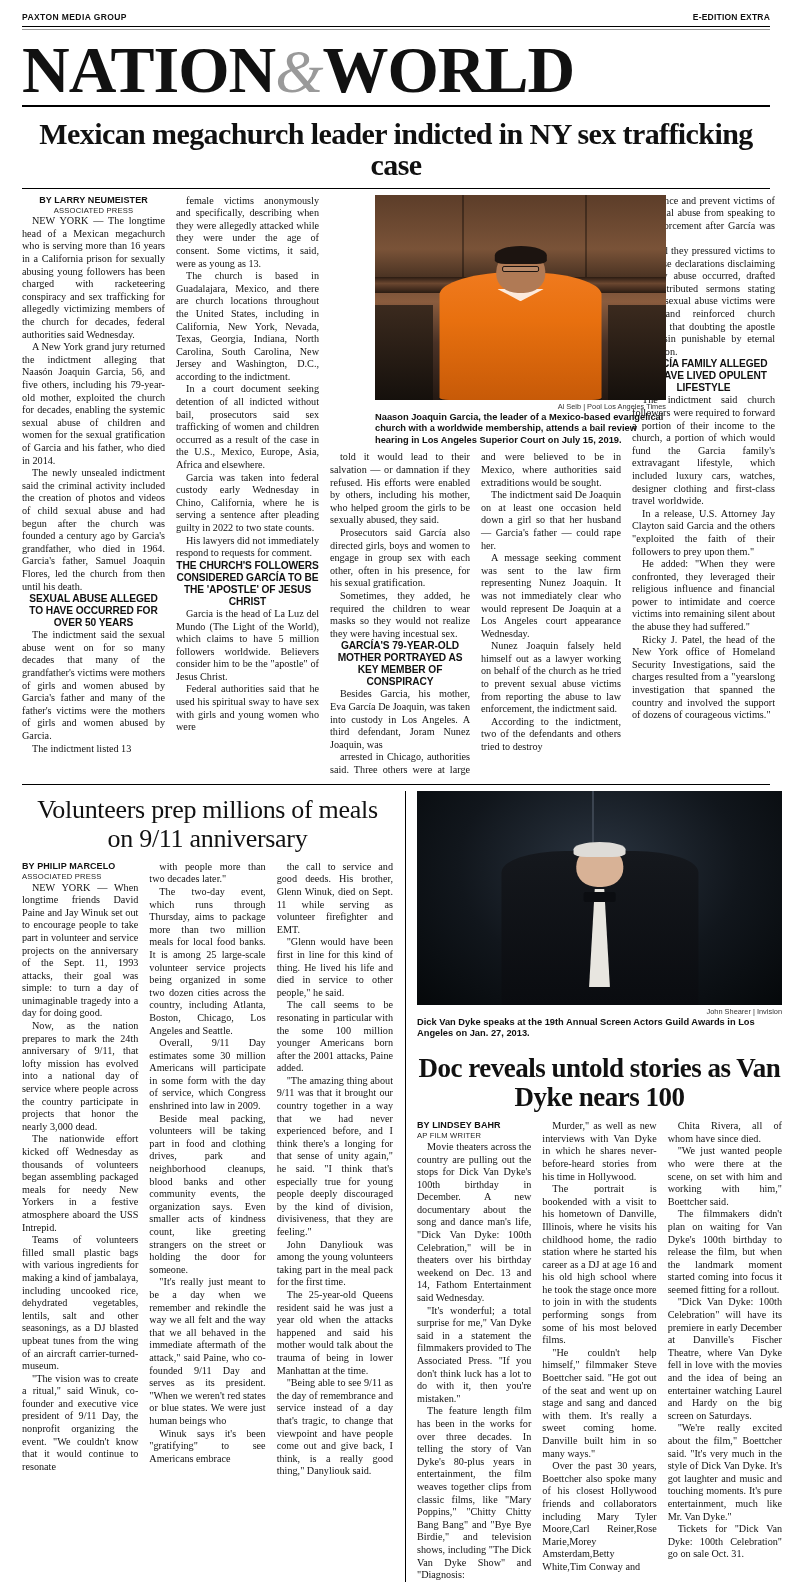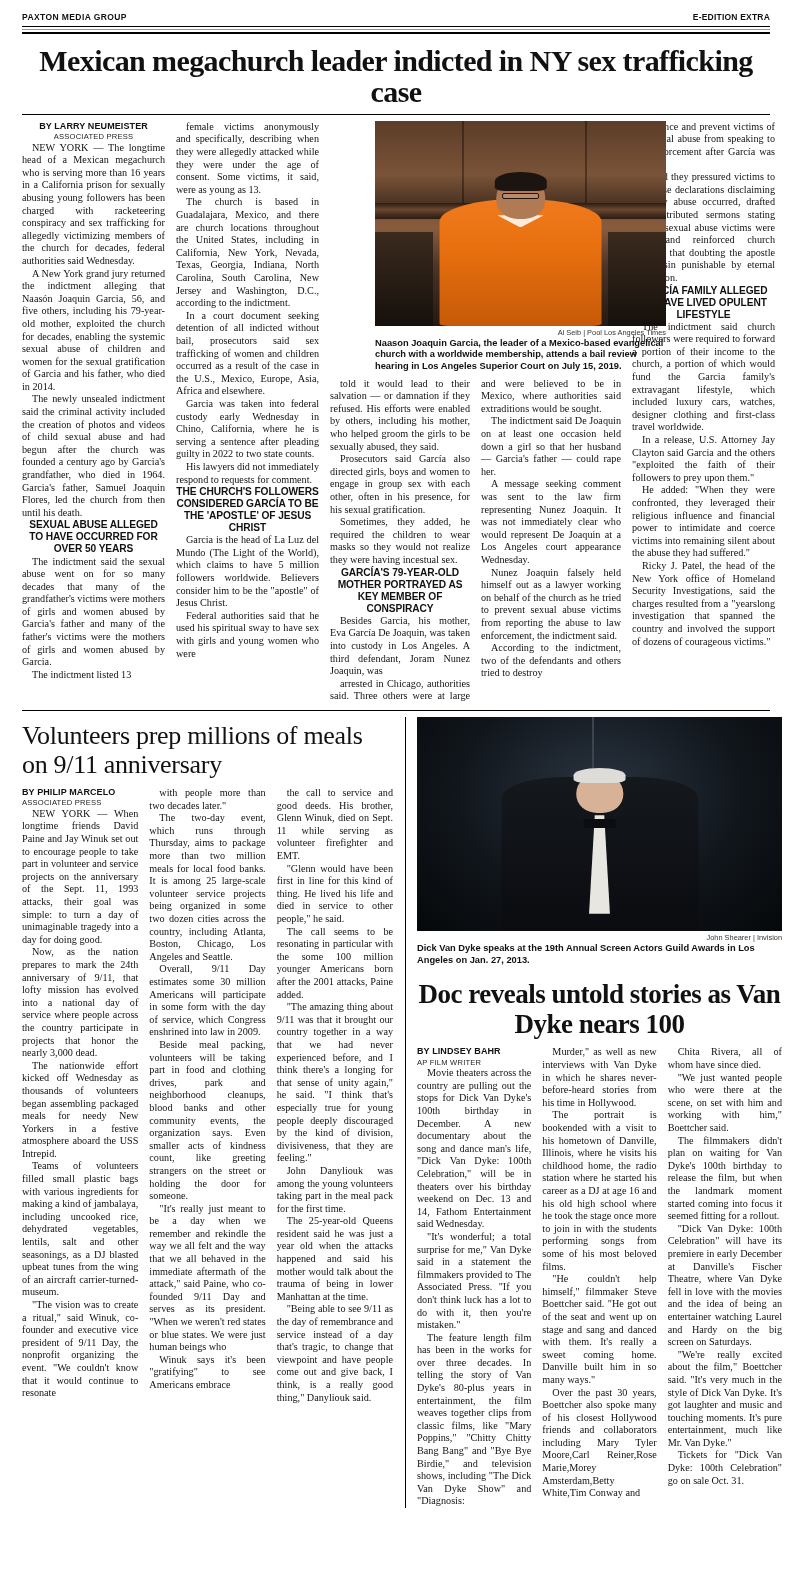--- a/index.html
+++ b/index.html
@@ -83,21 +83,21 @@
   .caption { font-family:"Liberation Sans", sans-serif; font-weight:bold;
              font-size:9.3px; line-height:1.25; padding-bottom:5px; }
   .twocol { column-count:2; column-gap:11px; column-rule:0; }
 
   
   .rule-story { border-top:1.6px solid #000; margin:7px 0 0 0; }
 
   
   .story2 { display:grid; grid-template-columns:371px 377px; gap:0 12px; margin-top:6px; }
   .hl-2 { font-family:"Liberation Serif", serif; font-weight:normal;
-          font-size:26px; line-height:1.12; margin:4px 0 8px 0;
+          font-size:26px; line-height:1.12; text-align:center; margin:4px 0 8px 0;
           letter-spacing:-.3px; }
   .s2-cols { display:grid; grid-template-columns:1fr 1fr 1fr; gap:0 11px; }
   .colnarrow { font-size:10.2px; line-height:1.235; text-align:justify;
                -webkit-hyphens:auto; hyphens:auto; }
   .colnarrow p { margin:0; text-indent:10px; }
 
   .photo2 { width:100%; height:214px; position:relative; overflow:hidden;
     background:linear-gradient(180deg,#12161c 0%, #0c1014 60%, #05080a 100%); }
   .photo2 .bg { position:absolute; inset:0;
     background:radial-gradient(ellipse at 50% 35%, #2a3440 0%, #11161c 55%, #05080a 100%); }
@@ -124,20 +124,23 @@
 
 <div class="page">
 
   <div class="topbar">
     <div>PAXTON MEDIA GROUP</div>
     <div class="right">E-EDITION EXTRA</div>
   </div>
   <div class="rule-thin"></div>
   <div class="rule-hair"></div>
 
+  <div class="flag">
+    <span>NATION</span><span class="amp">&amp;</span><span>WORLD</span>
+  </div>
   <div class="rule-flag"></div>
 
   <h1 class="hl-main">Mexican megachurch leader indicted in NY sex trafficking case</h1>
   <div class="rule-mid"></div>
 
   <div class="story1">
 
     <div class="col">
       <div class="byline">
         <div>BY LARRY NEUMEISTER</div>

